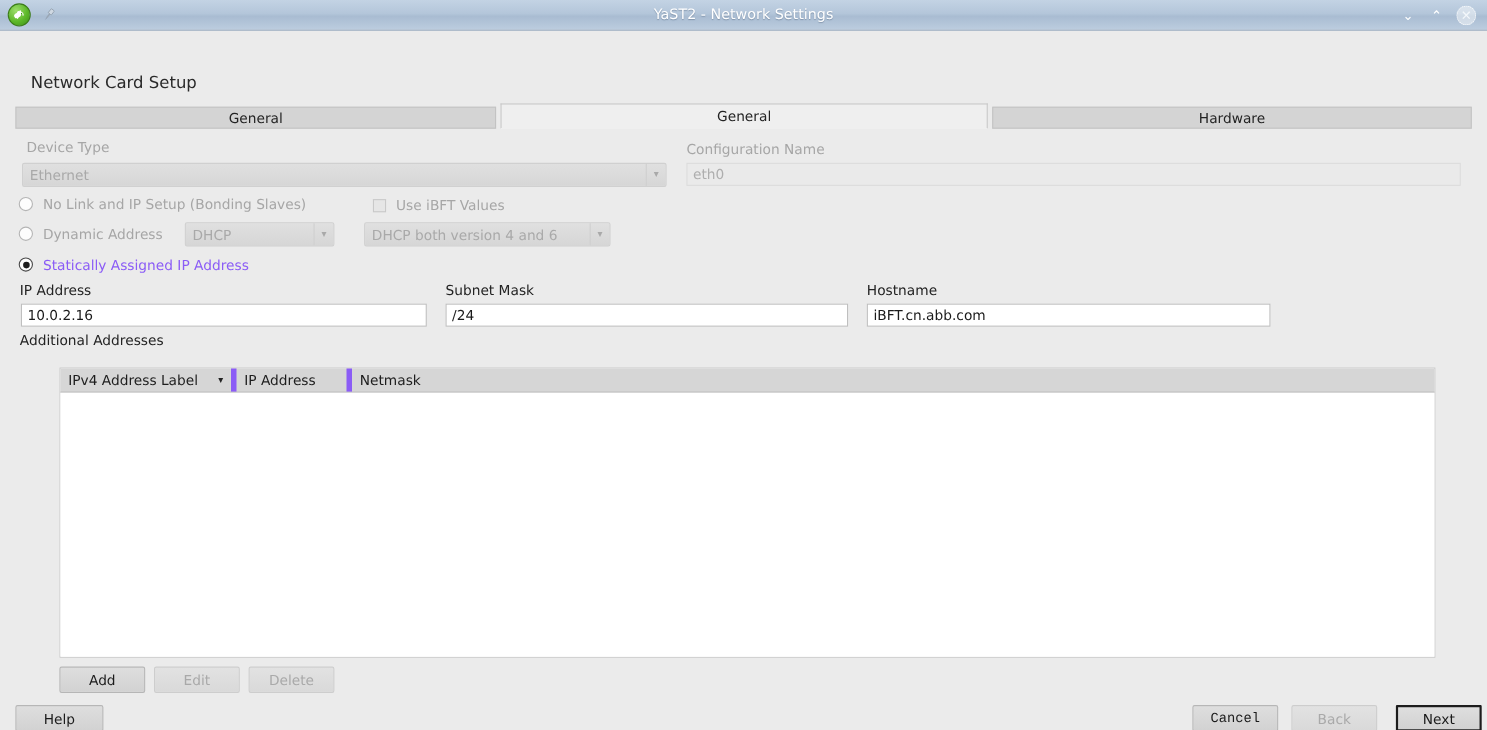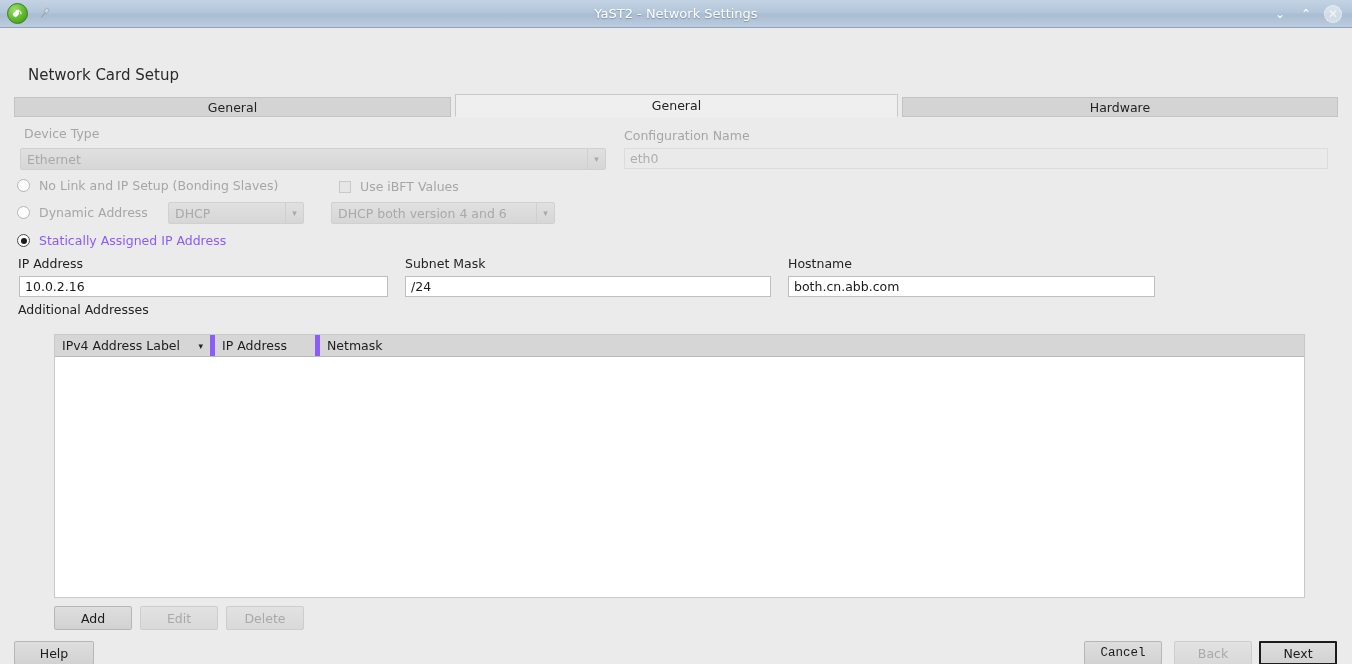--- a/index.html
+++ b/index.html
@@ -153,21 +153,21 @@
   
   .btn {
     position: absolute;
     display: flex; align-items: center; justify-content: center;
     font-size: 12.5px; color: #1b1b1b;
     background: linear-gradient(to bottom, #dedede, #d2d2d2);
     border: 1px solid #b6b6b6; border-radius: 2px;
     height: 24px;
   }
   .btn.disabled { color: #a9a9a9; border-color: #cdcdcd; background: linear-gradient(to bottom, #e2e2e2, #d9d9d9); }
-  .btn.default { border: 2px solid #1c1c1c; border-radius: 1px; }
+  .btn.default { border: 2px solid #1c1c1c; border-radius: 1px; margin-left: 10px; }
 </style>
 </head>
 <body>
 
 <div id="titlebar">
   <div class="tb-left">
     <div class="yast-icon">
       <svg width="13" height="13" viewBox="0 0 16 16" aria-hidden="true">
         <path fill="#ffffff" d="M2 10c0-2 1.4-3.6 3.2-4.1L6 4.3c.2-.5.8-.8 1.3-.5l.6.3.7-.9c.3-.4 1-.3 1.2.2l.5 1.2c1.6.5 2.7 1.9 2.7 3.6 0 .6-.5 1-1 .8-.5-.2-.6-.8-.4-1.2.2-.5-.1-1-.6-1.1-.6-.1-1 .4-1 .9 0 1.5-1 2.7-2.4 3.1L6.6 12c-.2.6-1 .7-1.3.2l-.5-.8-.9.3c-.6.2-1.1-.4-.9-.9L3.3 10z"></path>
         <circle cx="10.6" cy="6.4" r="0.7" fill="#3d8f17"></circle>
@@ -237,21 +237,21 @@
     <span class="radio-label on">Statically Assigned IP Address</span>
   </div>
 
   <div class="fld-label" style="left:18px; top:228px;">IP Address</div>
   <div class="tinput" style="left:19px; top:248px; width:369px;">10.0.2.16</div>
 
   <div class="fld-label" style="left:405px; top:228px;">Subnet Mask</div>
   <div class="tinput" style="left:405px; top:248px; width:366px;">/24</div>
 
   <div class="fld-label" style="left:788px; top:228px;">Hostname</div>
-  <div class="tinput" style="left:788px; top:248px; width:367px;">both.cn.abb.com</div>
+  <div class="tinput" style="left:788px; top:248px; width:367px;">iBFT.cn.abb.com</div>
 
   <div class="fld-label" style="left:18px; top:274px;">Additional Addresses</div>
 
   <div id="table-wrap">
     <div id="table-head">
       <div class="th" id="th-label">
         <span>IPv4 Address Label</span>
         <span class="sort-ico">▾</span>
       </div>
       <div class="th" id="th-ip">IP Address</div>

